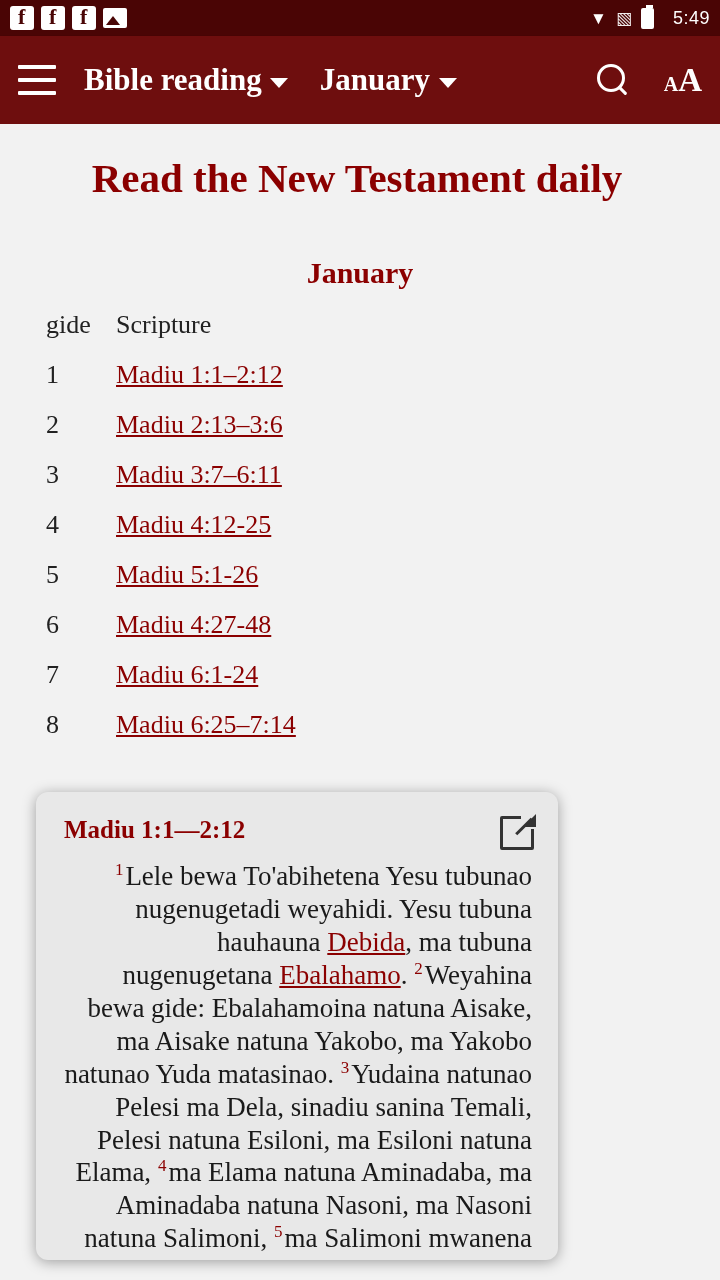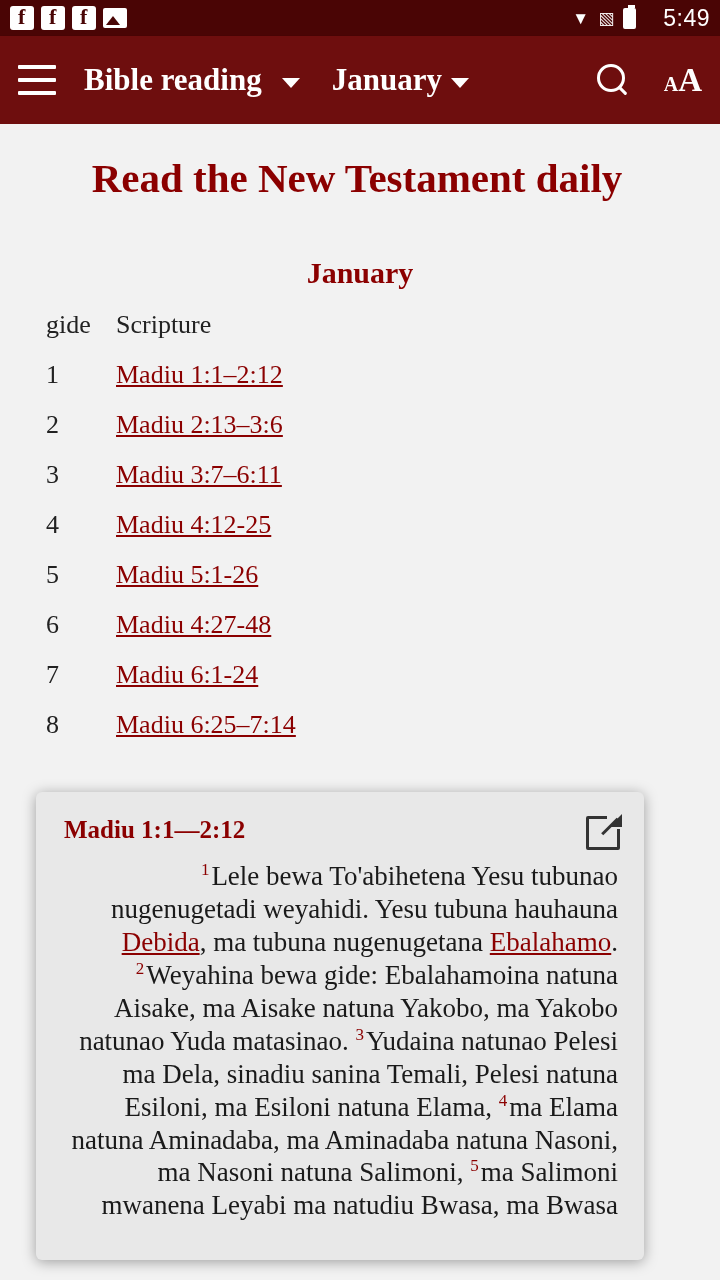--- a/index.html
+++ b/index.html
@@ -39,33 +39,33 @@
   .wifi-glyph { font-size: 17px; line-height: 1; }
   .sig-glyph { font-size: 17px; line-height: 1; opacity: .92; }
   .batt {
     width: 13px; height: 21px; border: 2px solid #fff; border-radius: 2px;
     position: relative; background: #fff;
   }
   .batt::before {
     content: ""; position: absolute; top: -5px; left: 3px; width: 7px; height: 3px; background: #fff;
   }
   .clock {
-    font-family: "Liberation Sans", sans-serif; font-size: 23px; letter-spacing: .5px;
-    margin-left: 18px;
+    font-family: "Liberation Sans", sans-serif; font-size: 18px; letter-spacing: .5px;
+    margin-left: 10px;
   }
 
   
   .appbar {
     height: 88px; background: #6e0e0e; display: flex; align-items: center;
     padding: 0 18px; color: #ffffff;
     box-shadow: 0 2px 3px rgba(0,0,0,.3);
   }
   .hamburger { width: 38px; height: 30px; display: flex; flex-direction: column; justify-content: space-between; cursor: pointer; }
   .hamburger span { display: block; height: 4px; background: #fff; border-radius: 1px; }
-  .title-group { display: flex; align-items: center; margin-left: 28px; gap: 20px; }
+  .title-group { display: flex; align-items: center; margin-left: 28px; gap: 8px; }
   .appbar-title {
     font-family: "Liberation Serif", serif; font-weight: bold; font-size: 31px; color: #fff;
   }
   .caret {
     width: 0; height: 0; border-left: 9px solid transparent; border-right: 9px solid transparent;
     border-top: 10px solid #ffffff; margin-top: 6px;
   }
   .month-group { display: flex; align-items: center; margin-left: 32px; gap: 9px; }
   .appbar-month { font-family: "Liberation Serif", serif; font-weight: bold; font-size: 31px; color: #fff; }
   .appbar-actions { margin-left: auto; display: flex; align-items: center; gap: 34px; }
@@ -102,22 +102,22 @@
   .c-date { width: 70px; flex: 0 0 70px; }
   .c-scripture { flex: 1; }
   .td-date { color: #222222; font-size: 26px; font-family: "Liberation Serif", serif; }
   .td-link {
     color: #8b0000; font-size: 26px; text-decoration: underline;
     font-family: "Liberation Serif", serif; cursor: pointer;
   }
 
   
   .popup {
-    position: absolute; left: 36px; top: 668px; width: 608px; height: 468px;
-    background: #e8e8e8; border-radius: 6px;
+    position: absolute; left: 36px; top: 668px; width: 522px; height: 468px;
+    background: #e8e8e8; border-radius: 12px;
     box-shadow: 0 2px 14px rgba(0,0,0,.35);
     overflow: hidden;
   }
   .popup-head {
     display: flex; align-items: flex-start; padding: 24px 24px 0 28px;
   }
   .popup-title {
     color: #8b0000; font-weight: bold; font-size: 25px;
     font-family: "Liberation Serif", serif;
   }

